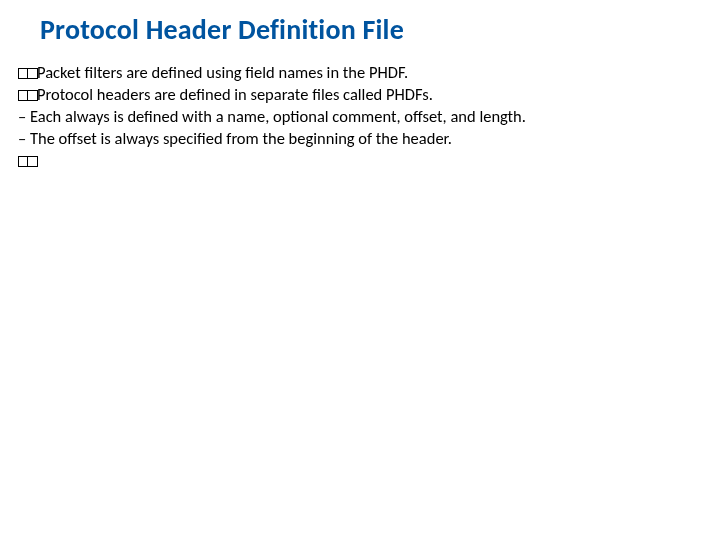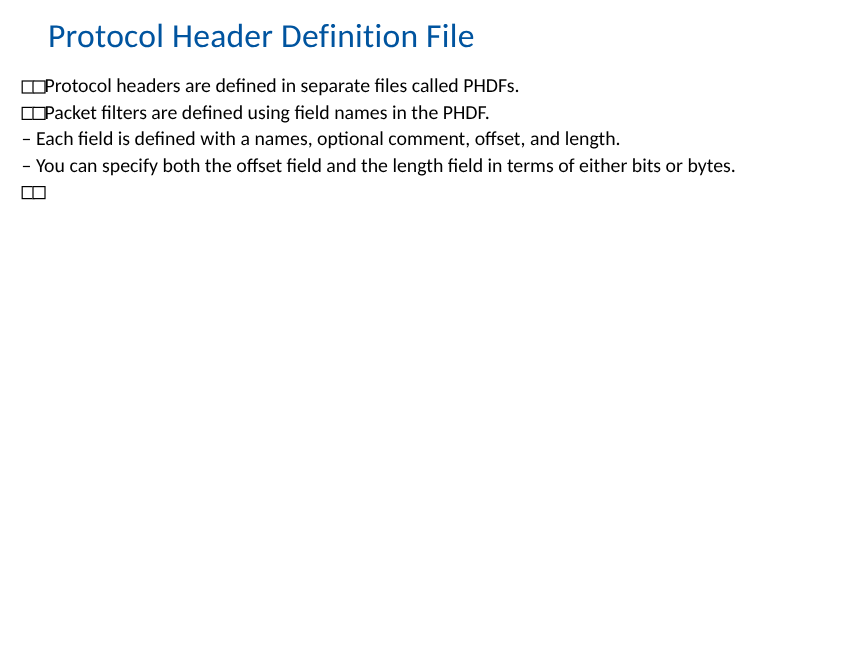--- a/index.html
+++ b/index.html
@@ -16,21 +16,21 @@
     position: relative;
     width: 720px;
     height: 540px;
     box-sizing: border-box;
   }
   .title {
     position: absolute;
     top: 12px;
     left: 40px;
     font-size: 28px;
-    font-weight: 400;
+    font-weight: 700;
     color: #00549f;
     letter-spacing: 0.2px;
   }
   .body {
     position: absolute;
     top: 62px;
     left: 18px;
     right: 18px;
     font-size: 16.5px;
     line-height: 1.28;
@@ -54,19 +54,19 @@
     margin-left: -1px;
   }
 </style>
 </head>
 <body>
 
 <div class="slide">
   <div class="title">Protocol Header Definition File</div>
 
   <div class="body">
+    <p><span class="glyph"></span><span class="glyph"></span><span>Packet filters are defined using field names in the PHDF.</span></p>
     <p><span class="glyph"></span><span class="glyph"></span><span>Protocol headers are defined in separate files called PHDFs.</span></p>
-    <p><span class="glyph"></span><span class="glyph"></span><span>Packet filters are defined using field names in the PHDF.</span></p>
-    <p><span>– Each field is defined with a names, optional comment, offset, and length.</span></p>
-    <p><span>– You can specify both the offset field and the length field in terms of either bits or bytes.</span></p>
+    <p><span>– Each always is defined with a name, optional comment, offset, and length.</span></p>
+    <p><span>– The offset is always specified from the beginning of the header.</span></p>
     <p><span class="glyph"></span><span class="glyph"></span></p>
   </div>
 </div>
 
 </body></html>

